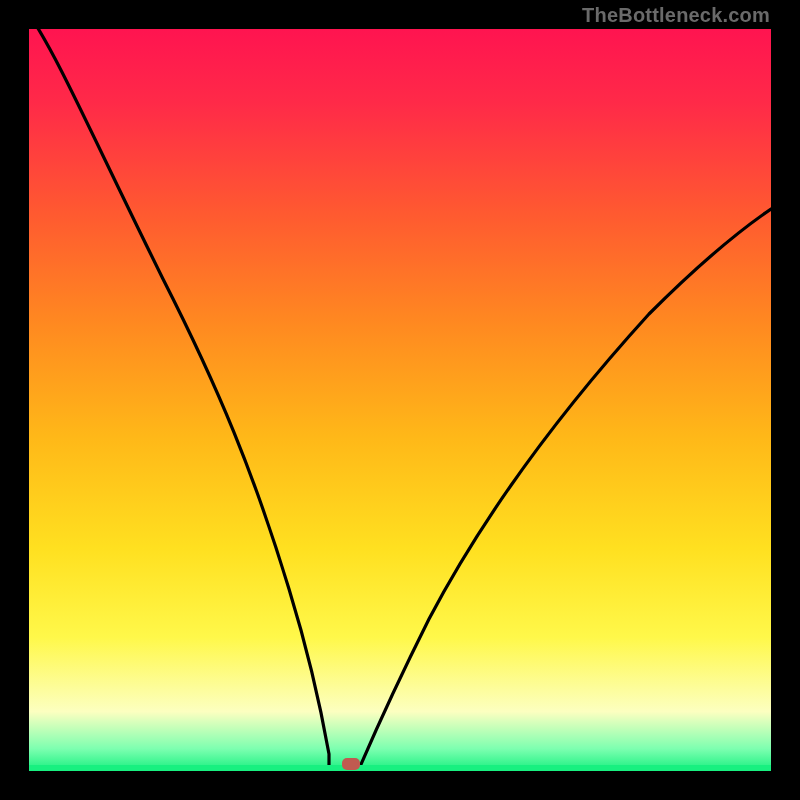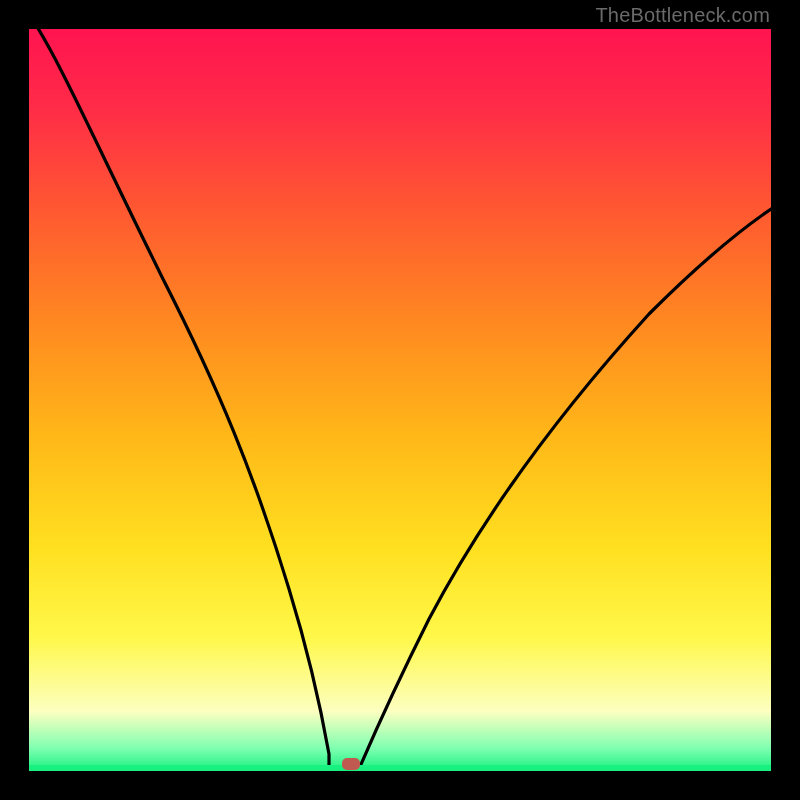--- a/index.html
+++ b/index.html
@@ -38,21 +38,21 @@
       #7dffb0 97%,
       #18f080 100%
     );
   }
   .watermark {
     position: absolute;
     top: 4px;
     right: 30px;
     font-family: Arial, Helvetica, sans-serif;
     font-size: 20px;
-    font-weight: normal;
+    font-weight: bold;
     color: #6a6a6a;
     letter-spacing: 0.2px;
   }
   svg.curve {
     position: absolute;
     left: 0;
     top: 0;
   }
   .marker {
     fill: #c05a50;

